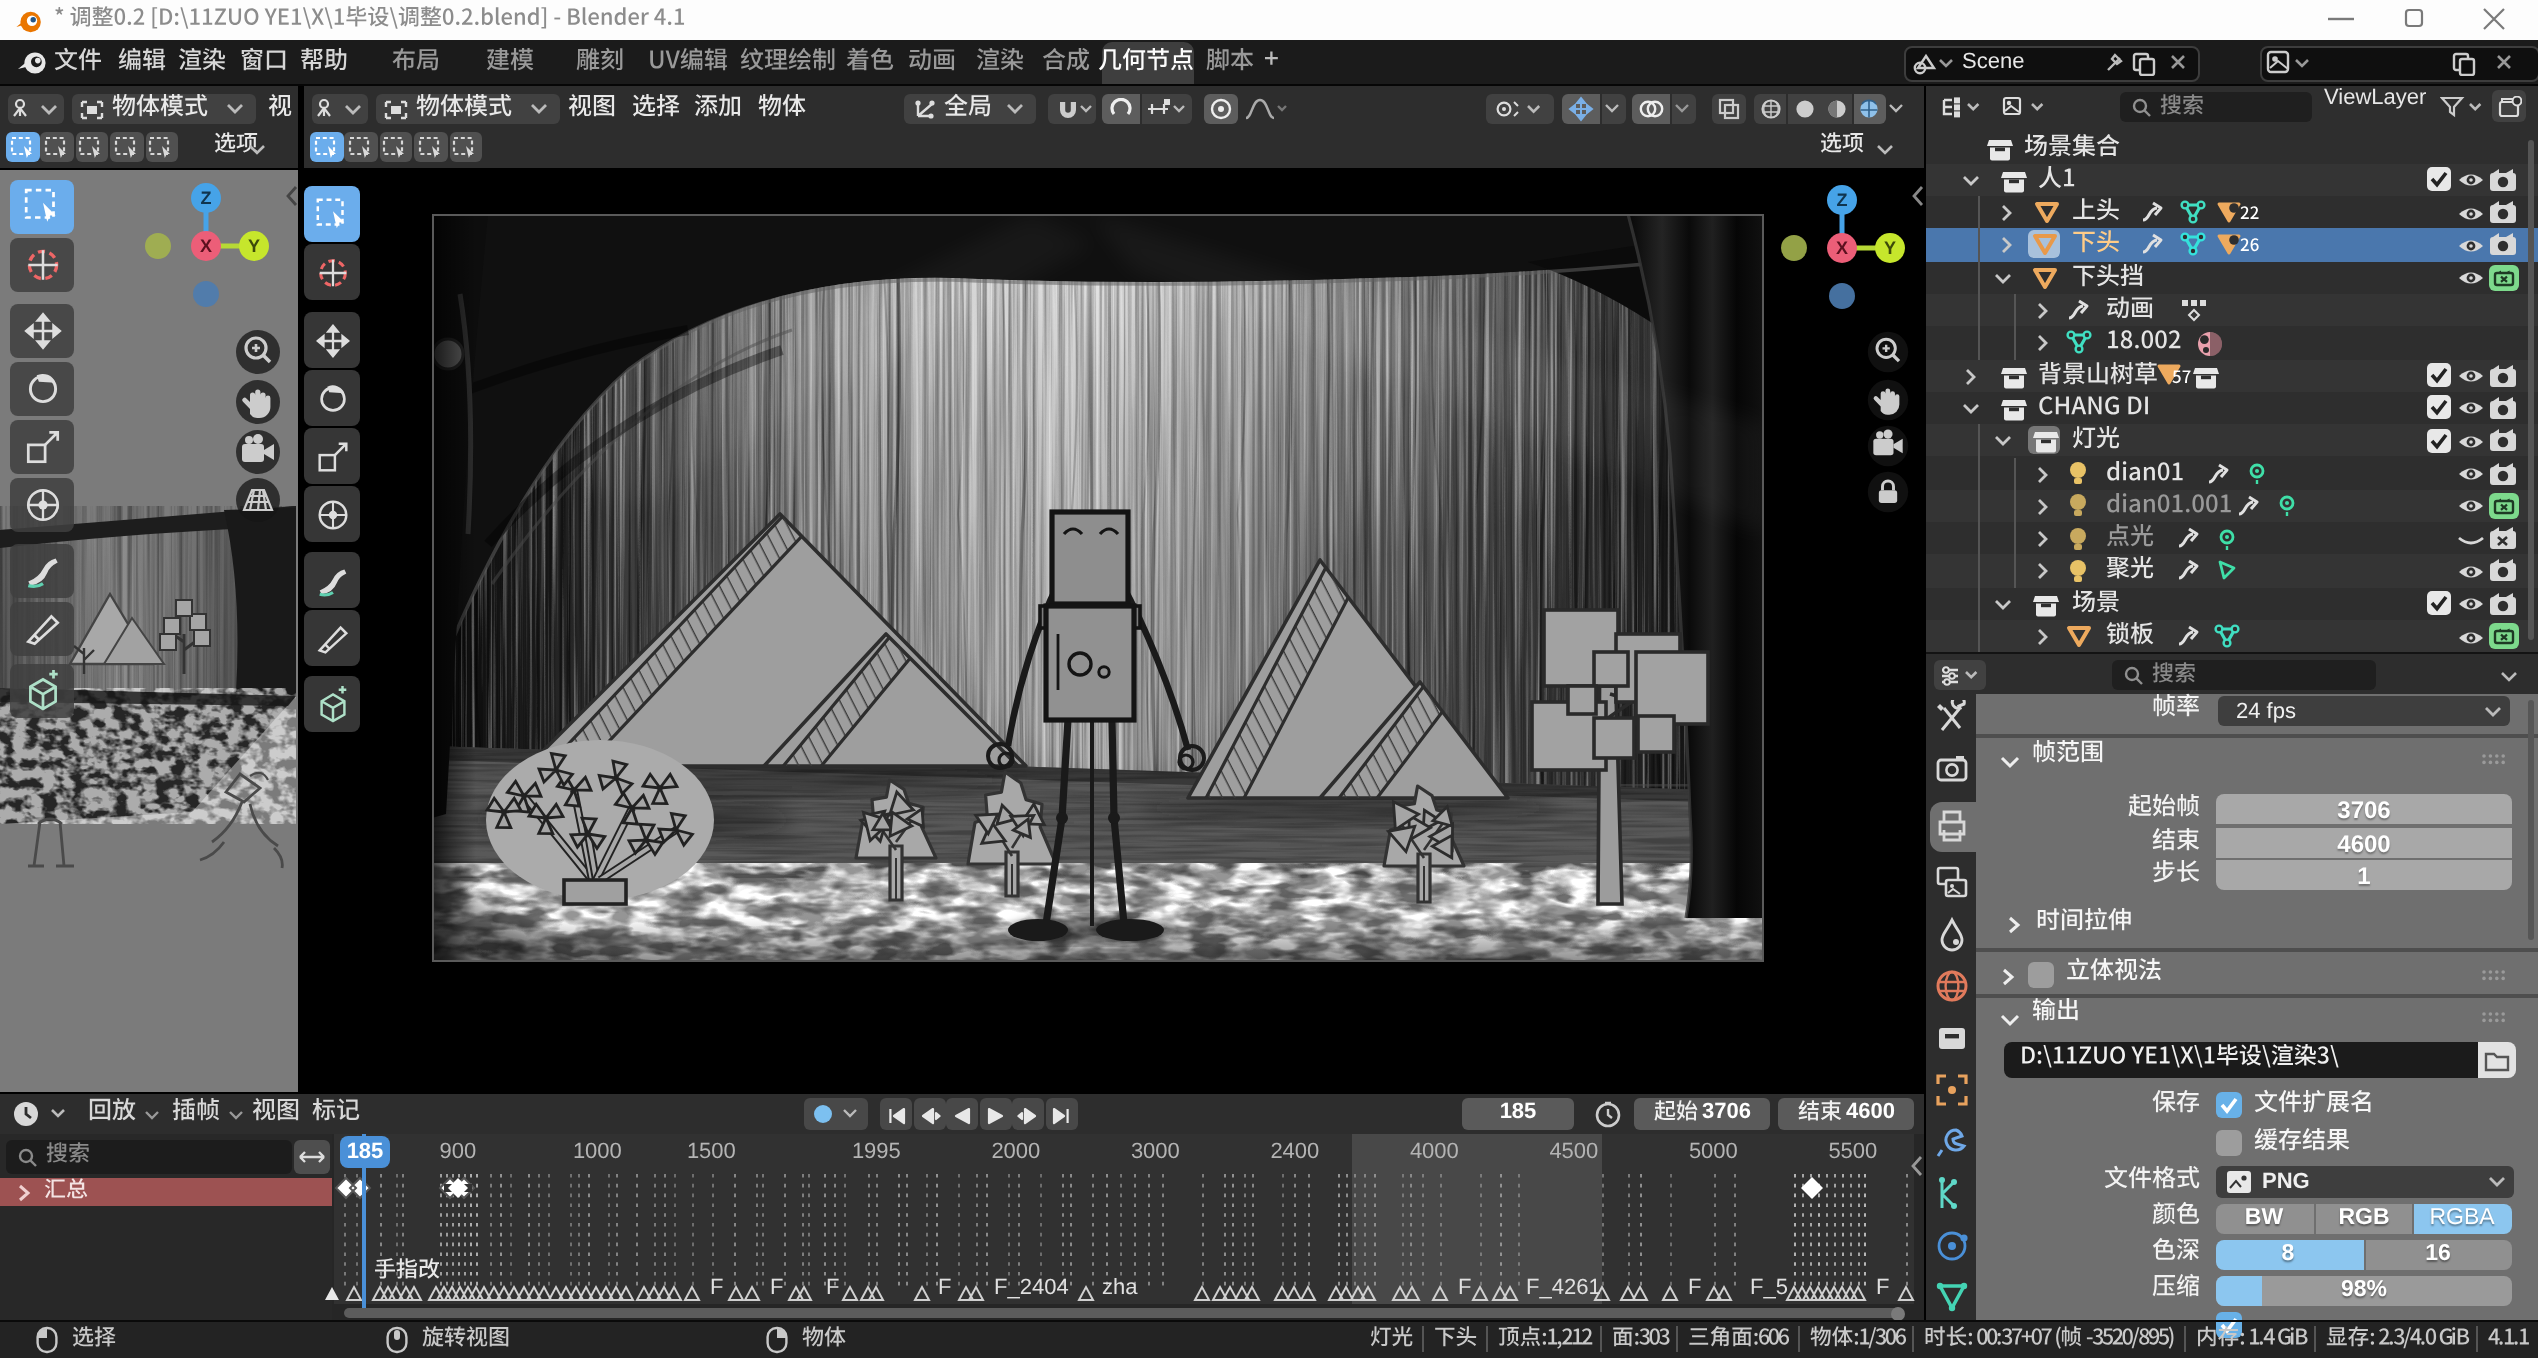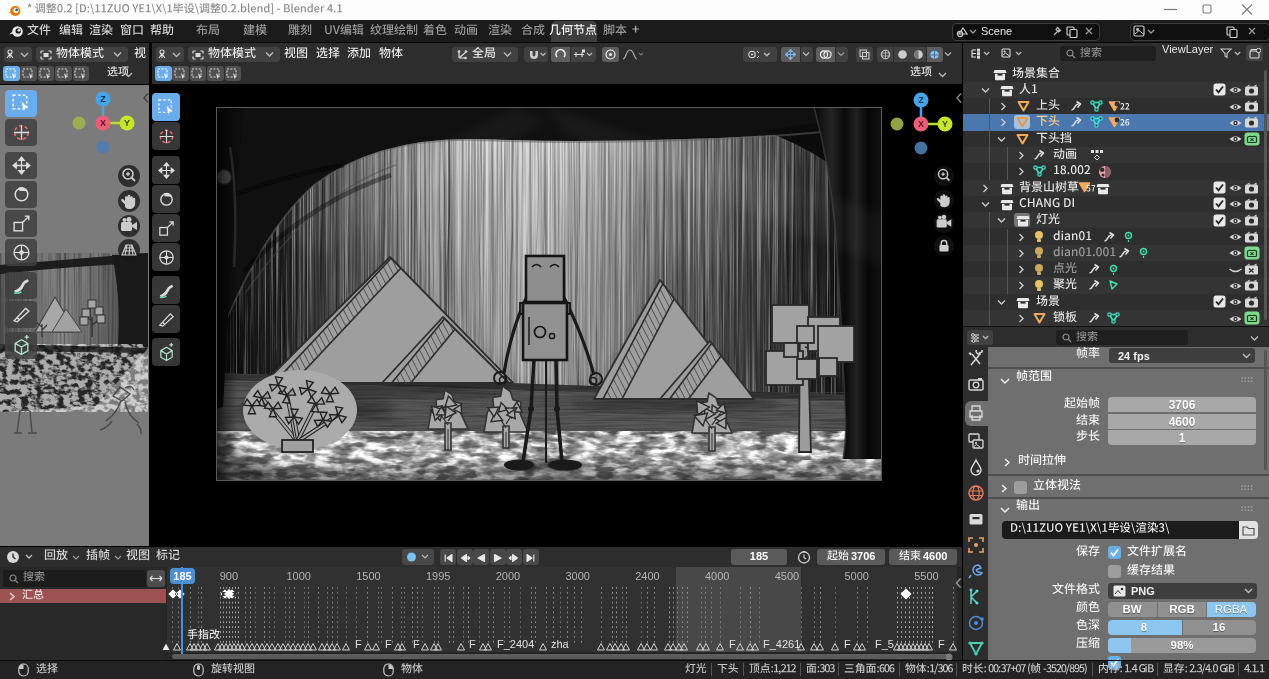--- a/index.html
+++ b/index.html
@@ -1071,21 +1071,21 @@
     <circle cx="15" cy="3" r="1.6" fill="#44d4b4"></circle>
     <circle cx="9" cy="14" r="1.6" fill="#44d4b4"></circle>
   </svg>
 <svg style="position:absolute;left:1076.0px;top:348.0px;overflow:visible" width="24" height="14">
     <g fill="#f2f2f2" transform="translate(0,9.12) scale(0.012000,-0.012000)">
       <use href="#g106" x="0"></use>
       <use href="#g107" x="1000"></use>
     </g>
   </svg>
 <div style="position:absolute;left:1109px;top:348px;width:146px;height:15px;background:#3e3e3e;border-radius:3px"></div>
-<div style="left:1118px;top:350px;color:#f0f0f0;font-size:11px;font-weight:bold">24 fps</div>
+<div style="left:1118px;top:350px;color:#f0f0f0;font-size:11px;font-weight:normal">24 fps</div>
 <svg style="left:1242px;top:353px" width="10" height="8">
     <path d="M1 1 l3.5 3.5 L8 1" stroke="#bbb" stroke-width="1.4" fill="none"></path>
   </svg>
 <div style="position:absolute;left:988px;top:367px;width:281px;height:2px;background:#4e4e4e;"></div>
 <svg style="left:1000px;top:377px" width="10" height="9">
     <path d="M1 2 l4 4 L9 2" stroke="#eee" stroke-width="1.5" fill="none"></path>
   </svg>
 <svg style="position:absolute;left:1016.0px;top:371.0px;overflow:visible" width="36" height="14">
     <g fill="#f6f6f6" transform="translate(0,9.12) scale(0.012000,-0.012000)">
       <use href="#g106" x="0"></use>
@@ -1434,21 +1434,21 @@
   </svg>
 <div style="position:absolute;left:167px;top:567px;width:790px;height:85px;background:#313131;"></div>
 <div style="position:absolute;left:676.179px;top:567px;width:124.713px;height:85px;background:#484848;"></div>
 <div style="left:228.942px;top:570px;width:0;overflow:visible">
     <div style="position:relative;left:-25px;width:50px;text-align:center;color:#b4b4b4;font-size:11px">900</div>
   </div>
 <div style="left:298.692px;top:570px;width:0;overflow:visible">
     <div style="position:relative;left:-25px;width:50px;text-align:center;color:#b4b4b4;font-size:11px">1000</div>
   </div>
 <div style="left:368.442px;top:570px;width:0;overflow:visible">
-    <div style="position:relative;left:-25px;width:50px;text-align:center;color:#b4b4b4;font-size:11px">1500</div>
+    <div style="position:relative;left:-25px;width:50px;color:#b4b4b4;font-size:11px">1500</div>
   </div>
 <div style="left:438.192px;top:570px;width:0;overflow:visible">
     <div style="position:relative;left:-25px;width:50px;text-align:center;color:#b4b4b4;font-size:11px">1995</div>
   </div>
 <div style="left:507.943px;top:570px;width:0;overflow:visible">
     <div style="position:relative;left:-25px;width:50px;text-align:center;color:#b4b4b4;font-size:11px">2000</div>
   </div>
 <div style="left:577.693px;top:570px;width:0;overflow:visible">
     <div style="position:relative;left:-25px;width:50px;text-align:center;color:#b4b4b4;font-size:11px">3000</div>
   </div>

